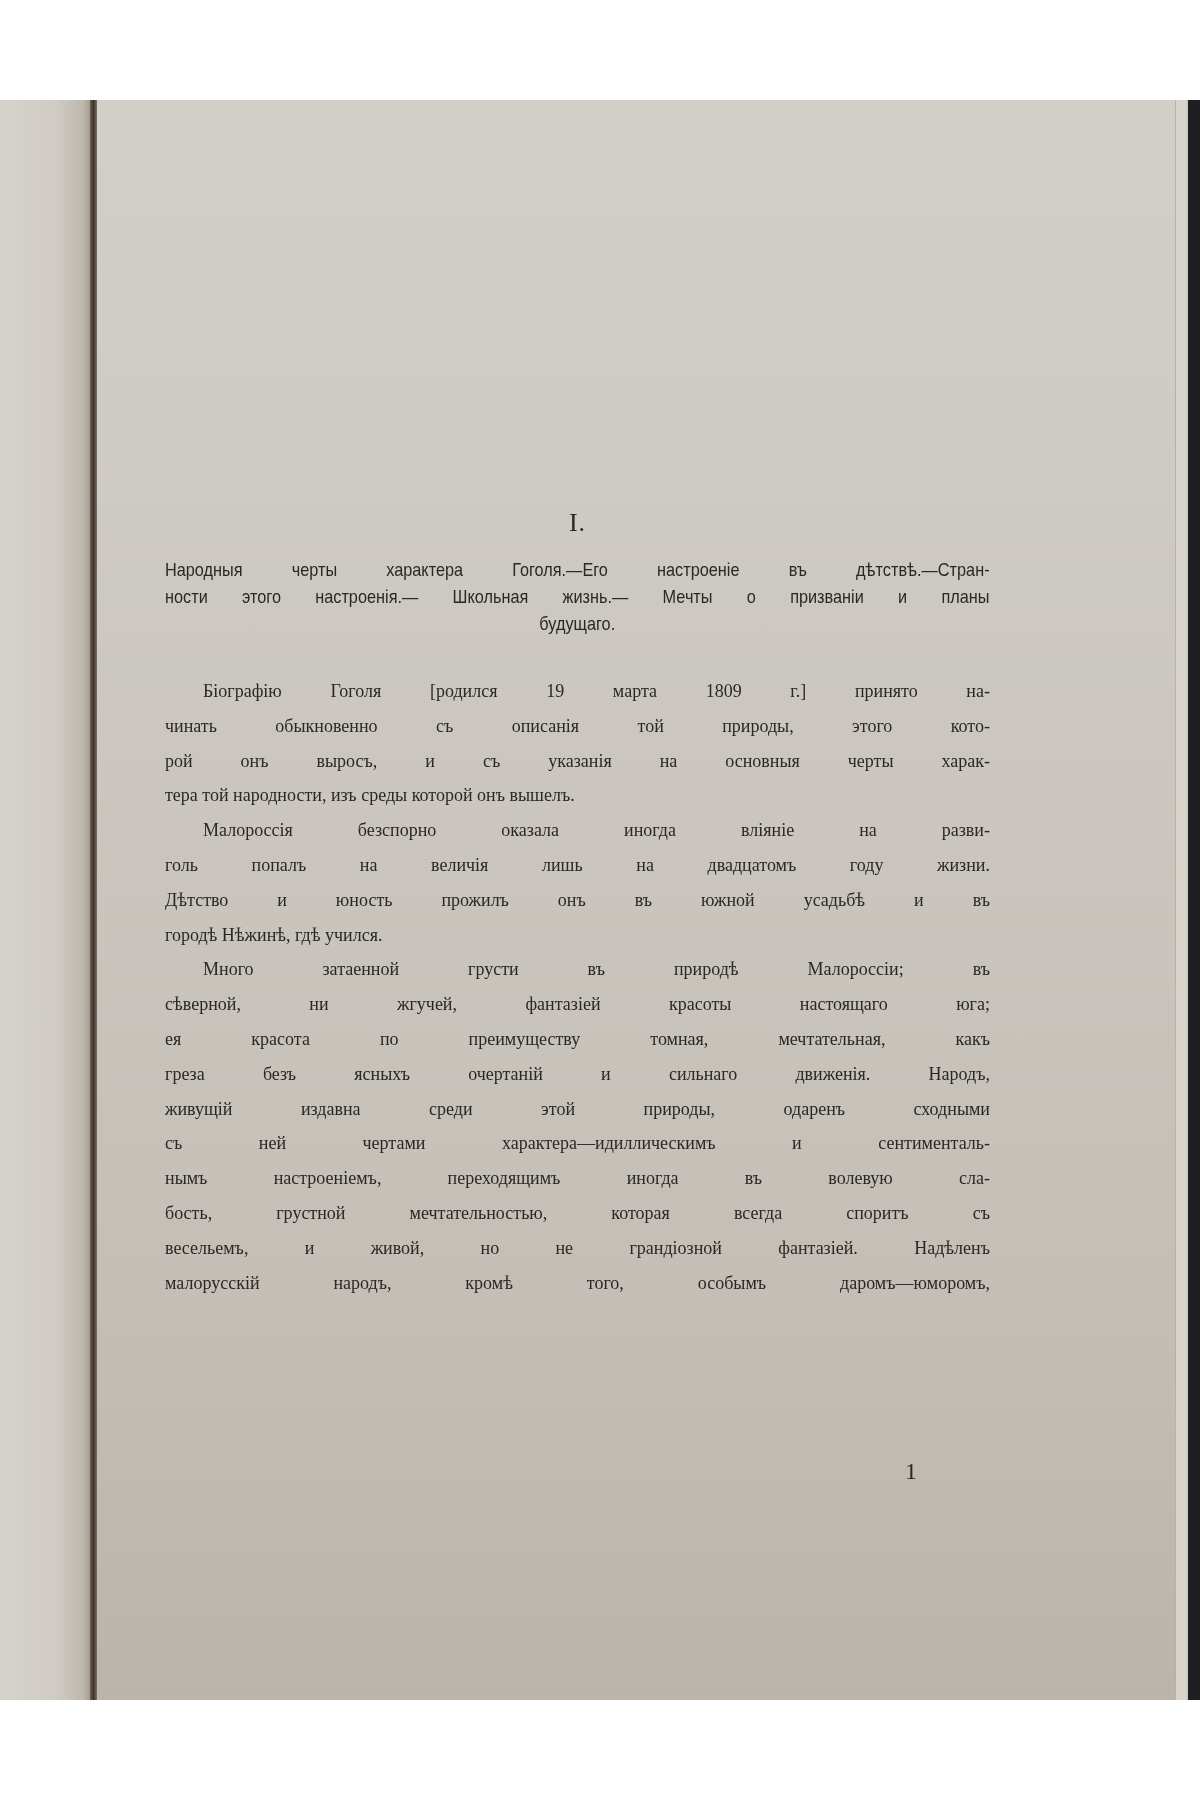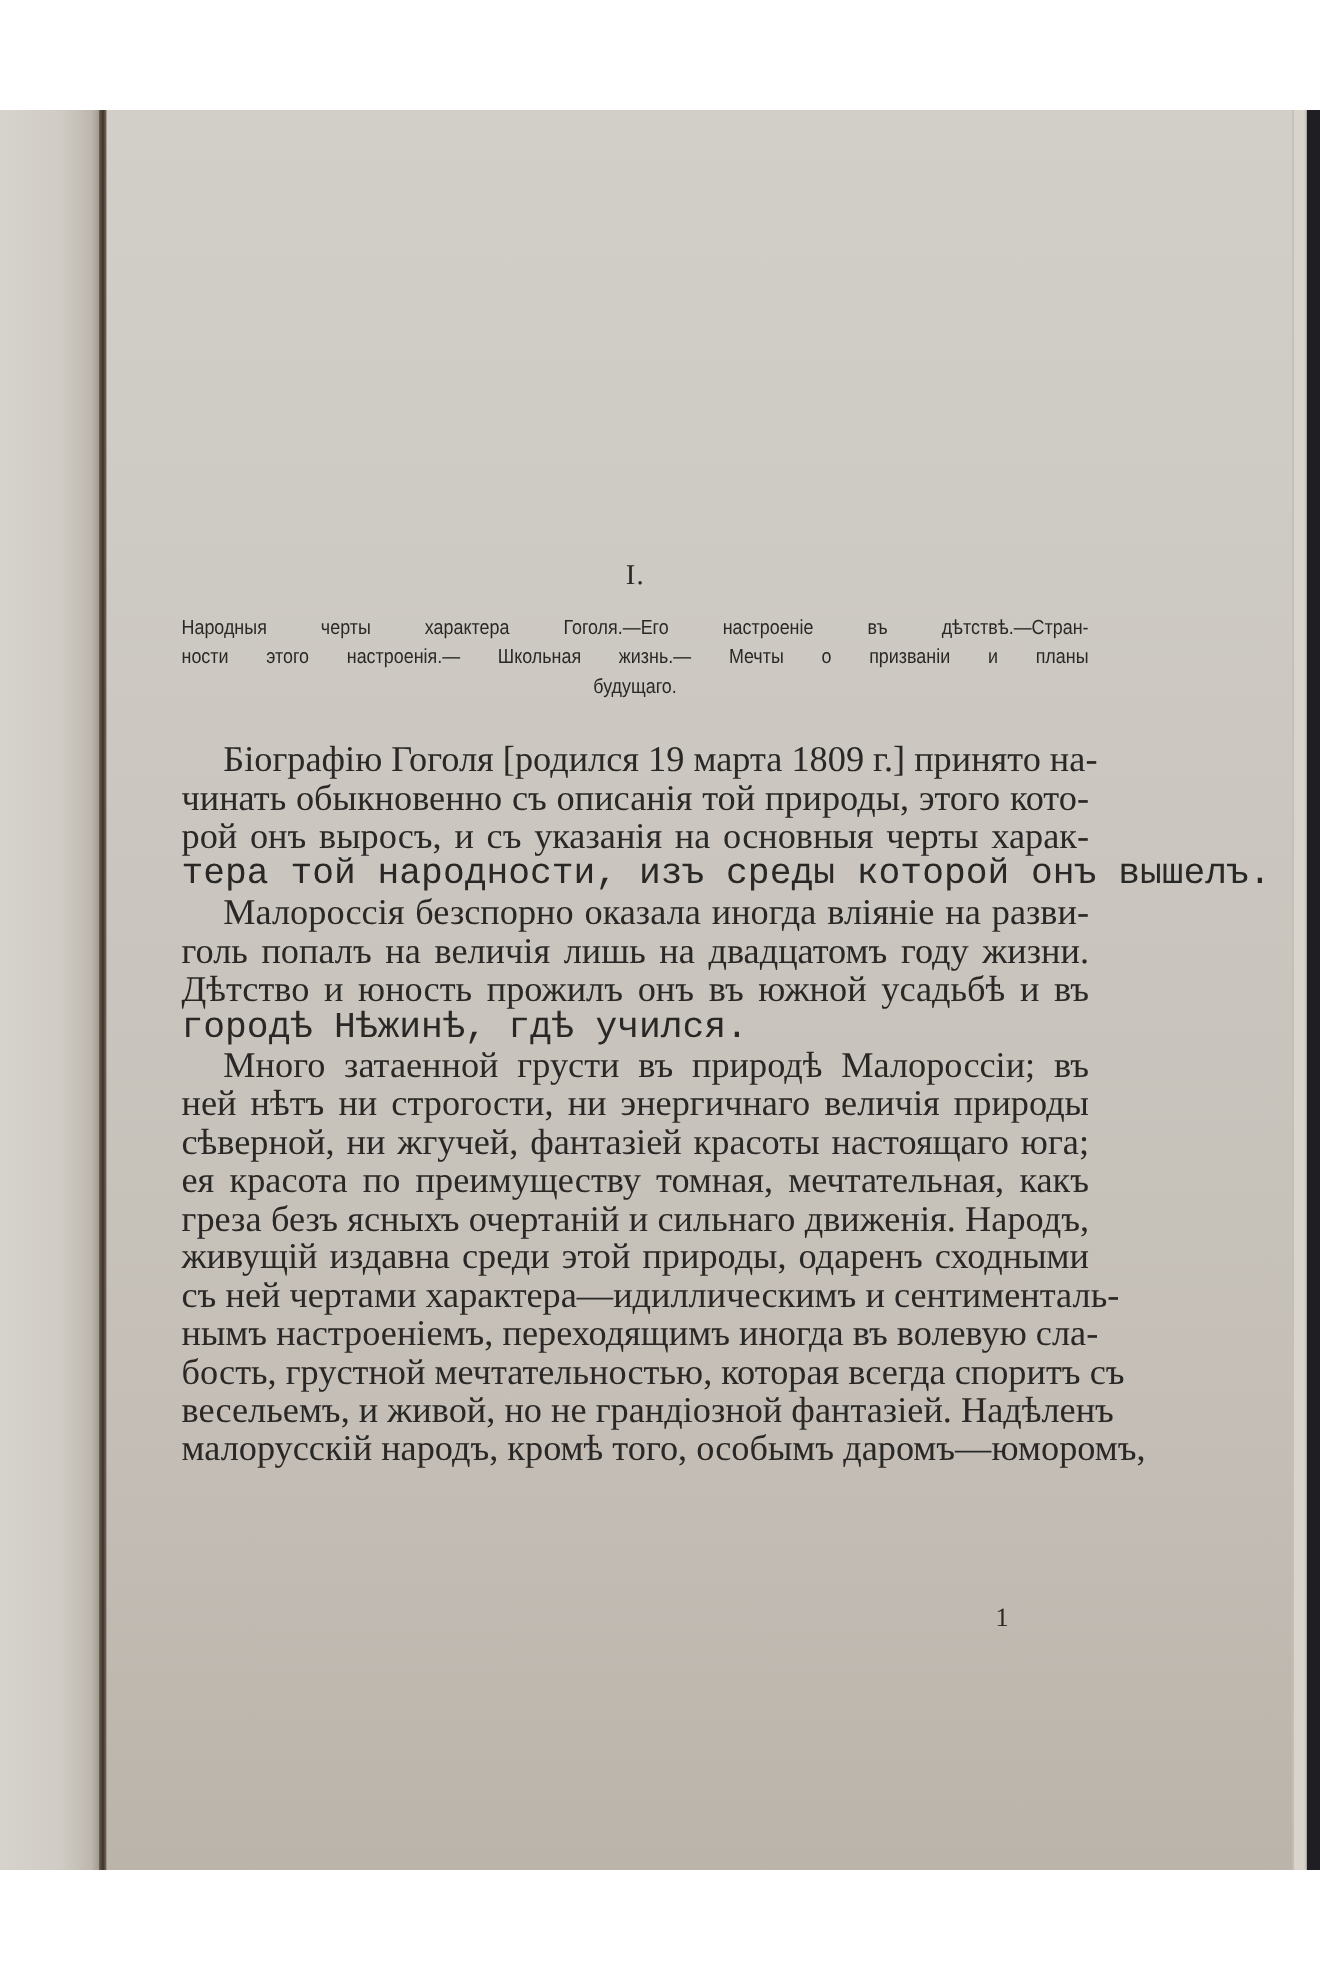--- a/index.html
+++ b/index.html
@@ -70,31 +70,31 @@
     text-align: justify;
     transform: scaleX(0.88);
     transform-origin: left top;
     width: 937px;
   }
   .summary .line { display: block; text-align-last: justify; white-space: nowrap; }
   .summary .line.last { text-align: center; text-align-last: center; }
   .body-text {
     position: absolute;
     top: 574px; left: 0; width: 825px;
-    font-size: 33px;
+    font-size: 18px;
     line-height: 34.8px;
   }
   .body-text .line {
     display: block;
     white-space: nowrap;
     text-align: justify;
     text-align-last: justify;
   }
   .body-text .line.indent { padding-left: 38px; }
-  .body-text .line.end { text-align-last: left; font-family: Liberation Mono, monospace; }
+  .body-text .line.end { text-align-last: left; }
   .page-number {
     position: absolute;
     top: 1358px; left: 740px;
     font-size: 24px;
   }
 </style>
 </head>
 <body>
 
 <div class="photo">
@@ -116,21 +116,20 @@
     <div class="body-text">
       <span class="line indent">Біографію Гоголя [родился 19 марта 1809 г.] принято на-</span>
       <span class="line">чинать обыкновенно съ описанія той природы, этого кото-</span>
       <span class="line">рой онъ выросъ, и съ указанія на основныя черты харак-</span>
       <span class="line end">тера той народности, изъ среды которой онъ вышелъ.</span>
       <span class="line indent">Малороссія безспорно оказала иногда вліяніе на разви-</span>
       <span class="line">голь попалъ на величія лишь на двадцатомъ году жизни.</span>
       <span class="line">Дѣтство и юность прожилъ онъ въ южной усадьбѣ и въ</span>
       <span class="line end">городѣ Нѣжинѣ, гдѣ учился.</span>
       <span class="line indent">Много затаенной грусти въ природѣ Малороссіи; въ</span>
-      <span class="line">ней нѣтъ ни строгости, ни энергичнаго величія природы</span>
       <span class="line">сѣверной, ни жгучей, фантазіей красоты настоящаго юга;</span>
       <span class="line">ея красота по преимуществу томная, мечтательная, какъ</span>
       <span class="line">греза безъ ясныхъ очертаній и сильнаго движенія. Народъ,</span>
       <span class="line">живущій издавна среди этой природы, одаренъ сходными</span>
       <span class="line">съ ней чертами характера—идиллическимъ и сентименталь-</span>
       <span class="line">нымъ настроеніемъ, переходящимъ иногда въ волевую сла-</span>
       <span class="line">бость, грустной мечтательностью, которая всегда споритъ съ</span>
       <span class="line">весельемъ, и живой, но не грандіозной фантазіей. Надѣленъ</span>
       <span class="line">малорусскій народъ, кромѣ того, особымъ даромъ—юморомъ,</span>
     </div>

